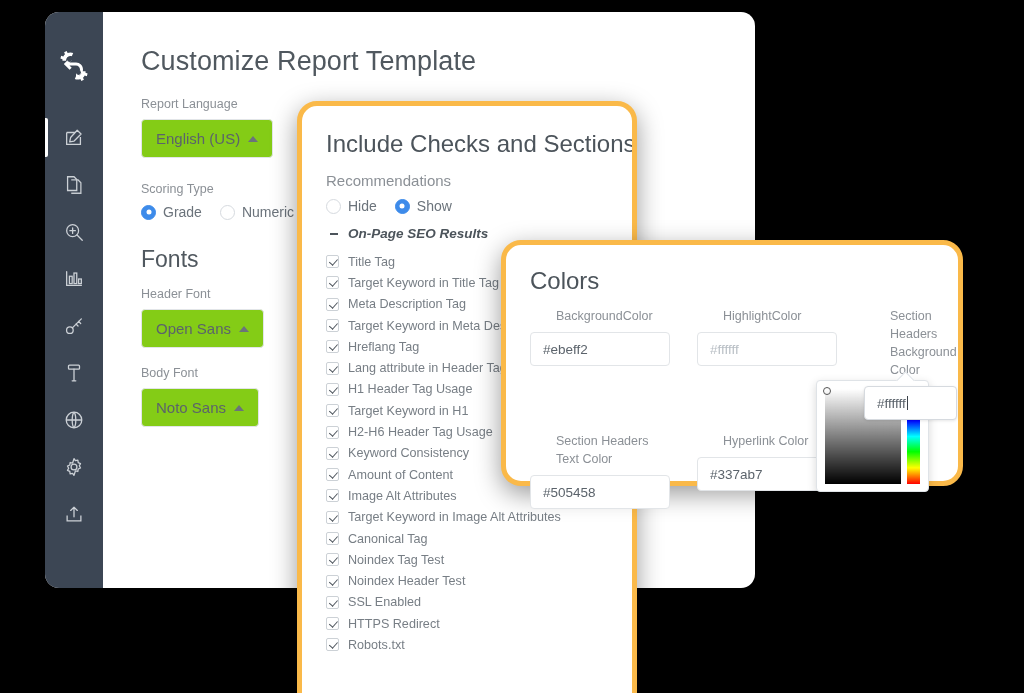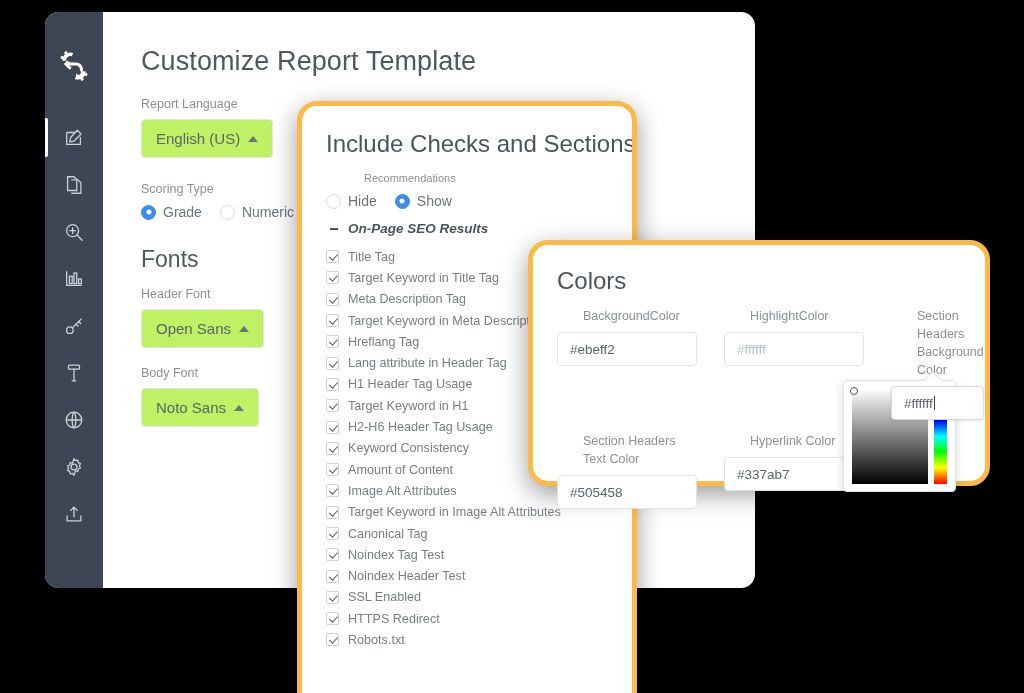--- a/index.html
+++ b/index.html
@@ -106,21 +106,21 @@
     color: #8b9096;
     margin-bottom: 8px;
     font-weight: 400;
   }
   .select-box {
     display: inline-flex;
     align-items: center;
     gap: 8px;
     border: 1px solid #e2e5e8;
     border-radius: 4px;
-    background: #bef264;
+    background: #84cc16;
     padding: 10px 14px;
     font-size: 15px;
     color: #5b636b;
     cursor: pointer;
     white-space: nowrap;
   }
   .caret-up {
     width: 0; height: 0;
     border-left: 5px solid transparent;
     border-right: 5px solid transparent;
@@ -194,24 +194,23 @@
     z-index: 5;
   }
   .panel-checks h2 {
     font-size: 24px;
     color: #4c545b;
     font-weight: 400;
     margin: 4px 0 14px 0;
     white-space: nowrap;
   }
   .sub-label {
-    font-size: 11px;
+    font-size: 15px;
     color: #8b9096;
     margin-bottom: 9px;
-    margin-left: 38px;
   }
   .group-head {
     font-size: 13.5px;
     font-weight: 700;
     color: #4c545b;
     margin: 12px 0 10px 4px;
     display: flex;
     align-items: center;
     gap: 10px;
     font-style: italic;
@@ -247,21 +246,21 @@
     position: absolute;
     left: 4px; top: 1px;
     width: 3.5px; height: 7px;
     border: solid #4a5159;
     border-width: 0 1.7px 1.7px 0;
     transform: rotate(42deg);
   }
 
   
   .panel-colors {
-    left: 528px;
+    left: 501px;
     top: 240px;
     width: 462px;
     height: 246px;
     padding: 18px 24px 0 24px;
     z-index: 10;
   }
   .panel-colors h2 {
     font-size: 24px;
     color: #4c545b;
     font-weight: 400;

